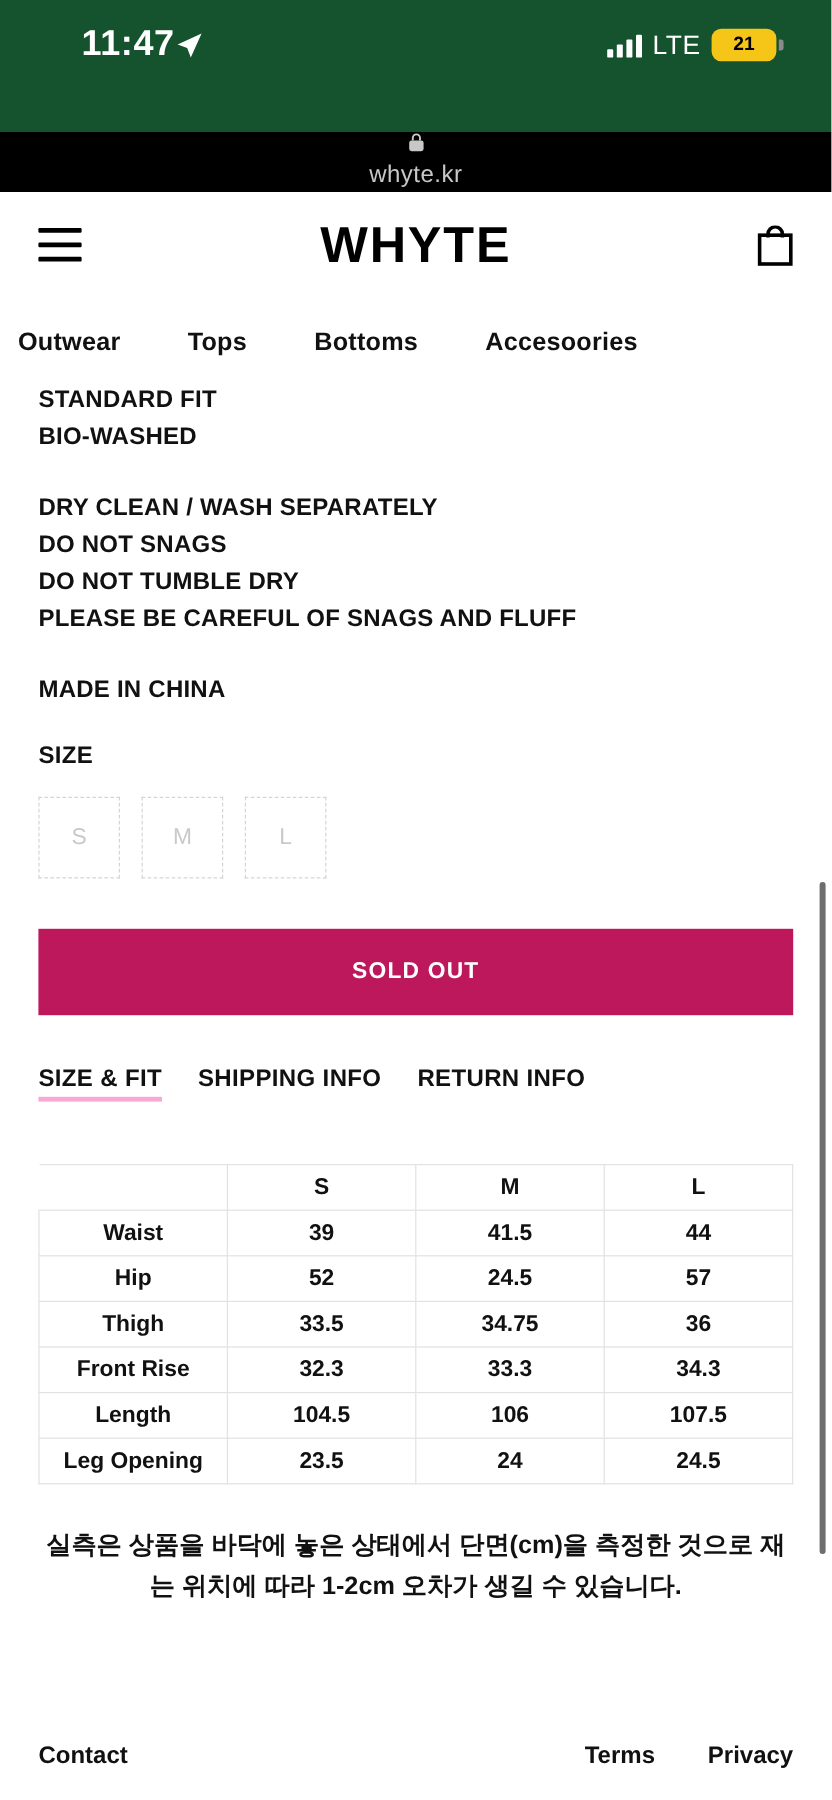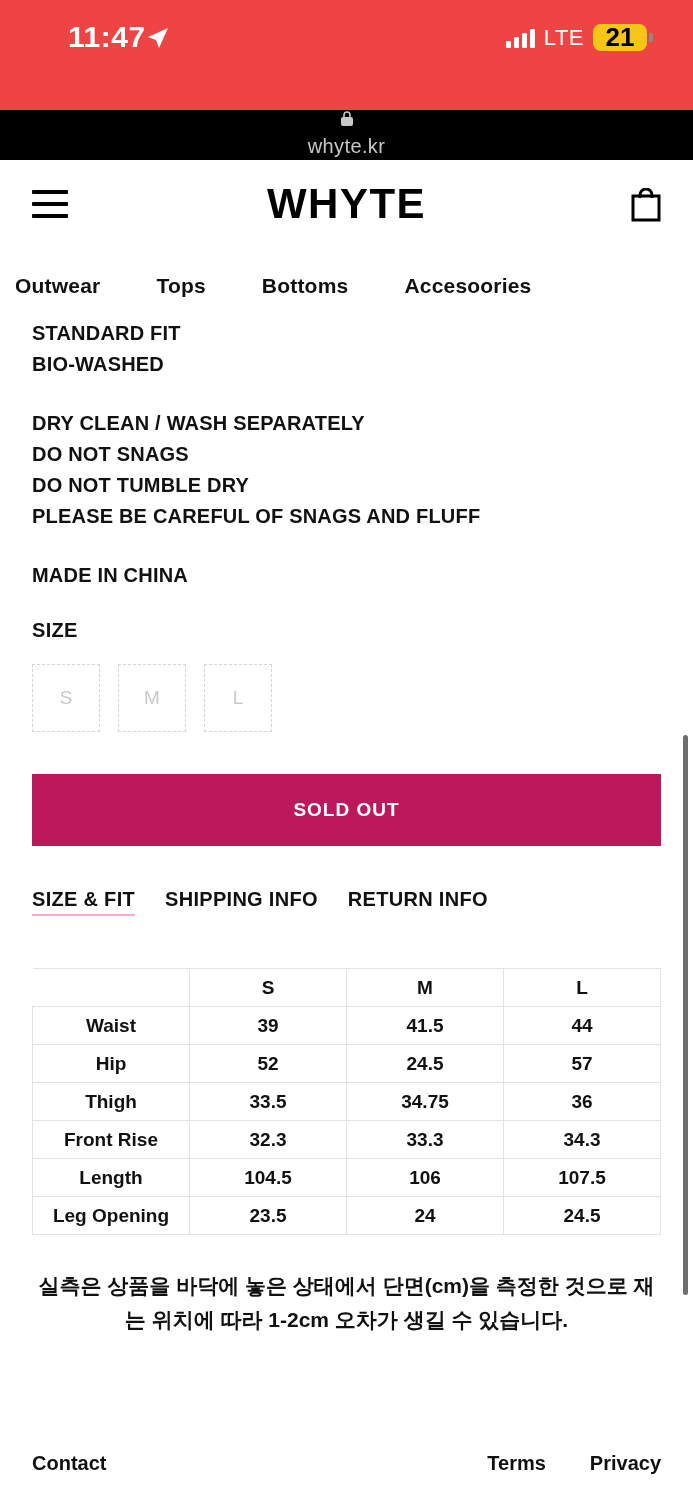--- a/index.html
+++ b/index.html
@@ -13,21 +13,21 @@
   .phone {
     position: relative;
     width: 693px;
     height: 1500px;
     background: #ffffff;
   }
 
   
   .statusbar {
     height: 110px;
-    background: #ef4444;
+    background: #14532d;
     color: #ffffff;
     position: relative;
   }
   .sb-time {
     position: absolute;
     left: 68px;
     top: 20px;
     font-size: 30px;
     font-weight: 600;
     letter-spacing: 0.5px;
@@ -59,21 +59,21 @@
   .bars i:nth-child(3){ height: 15px; }
   .bars i:nth-child(4){ height: 19px; }
   .sb-net { font-size: 22px; font-weight: 500; letter-spacing: 0.5px; }
   .battery {
     position: relative;
     width: 54px; height: 27px;
     border-radius: 8px;
     background: #f5c518;
     display: flex; align-items: center; justify-content: center;
   }
-  .battery span { font-size: 26px; font-weight: 700; color: #000; }
+  .battery span { font-size: 16px; font-weight: 700; color: #000; }
   .battery:after {
     content: "";
     position: absolute;
     right: -6px; top: 9px;
     width: 4px; height: 9px;
     background: #8a8a8a;
     border-radius: 0 2px 2px 0;
   }
 
   
@@ -177,21 +177,21 @@
 
   
   .tabs { display: flex; gap: 30px; margin-bottom: 52px; }
   .tab {
     font-size: 20px;
     font-weight: 700;
     color: #111;
     letter-spacing: 0.3px;
     padding-bottom: 3px;
   }
-  .tab.active { border-bottom: 2px solid #f9a8d4; }
+  .tab.active { border-bottom: 4px solid #f9a8d4; }
 
   
   table {
     width: 100%;
     border-collapse: collapse;
     table-layout: fixed;
   }
   th, td {
     border: 1px solid #e2e2e2;
     height: 38px;

